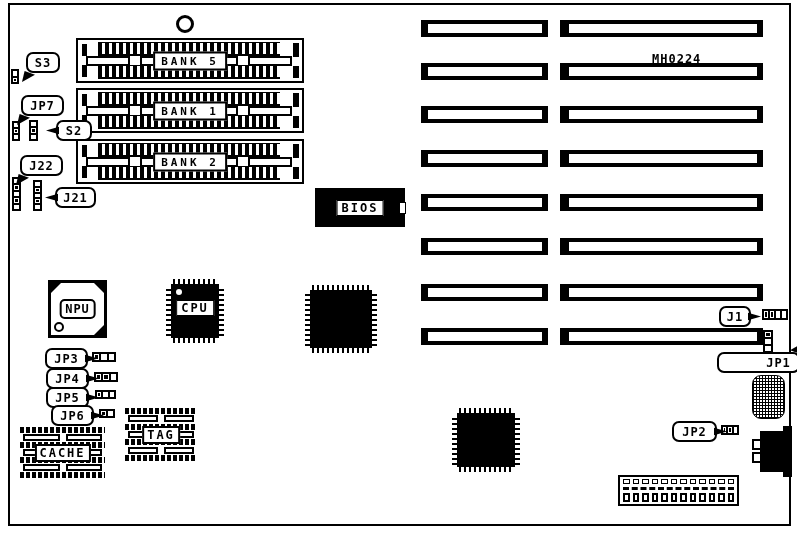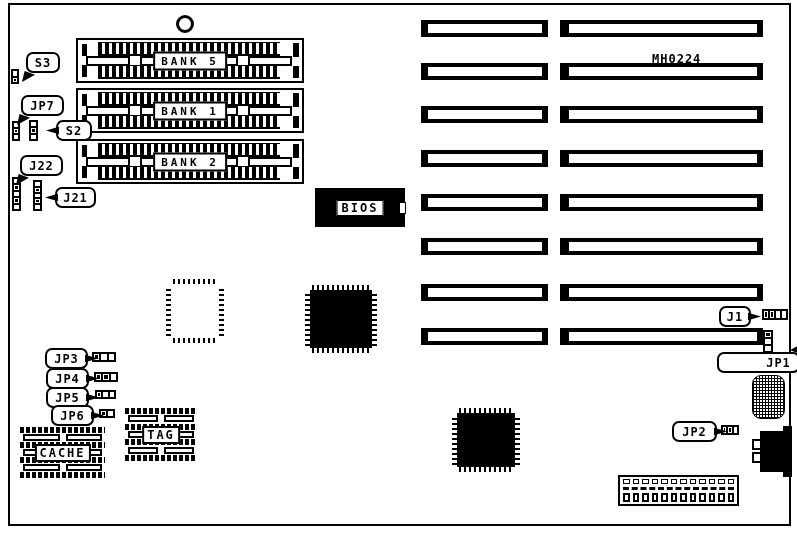--- a/index.html
+++ b/index.html
@@ -193,26 +193,37 @@
         <i style="left: 9px; right: 6px;"></i>
       </div>
     </div>
 
   <div class="abs blackchip" style="left:315px;top:188px;width:90px;height:39px;">
     <i class="bios-notch"></i>
     <span class="chip-label">BIOS</span>
   </div>
 
 
+  <div class="abs npu" style="left:48px;top:280px;width:53px;height:52px;">
+    <div class="corner c-tl"></div>
+    <div class="corner c-tr"></div>
+    <div class="corner c-br"></div>
+    <div class="pin1-ring"></div>
+    <div class="npu-label">NPU</div>
+  </div>
 
   <div class="abs qfp" style="left:166px;top:279px;width:58px;height:64px;">
     <div class="fr fr-t"></div>
       <div class="fr fr-b"></div>
       <div class="fr fr-l"></div>
       <div class="fr fr-r"></div>
+    <div class="qbody">
+      <span class="pin1"></span>
+      <span class="chip-label" style="top:45%;">CPU</span>
+    </div>
   </div>
 
   <div class="abs qfp" style="left:305px;top:285px;width:72px;height:68px;">
     <div class="fr fr-t"></div>
       <div class="fr fr-b"></div>
       <div class="fr fr-l"></div>
       <div class="fr fr-r"></div>
     <div class="qbody"></div>
   </div>
   <div class="abs qfp" style="left:452px;top:408px;width:68px;height:64px;">

